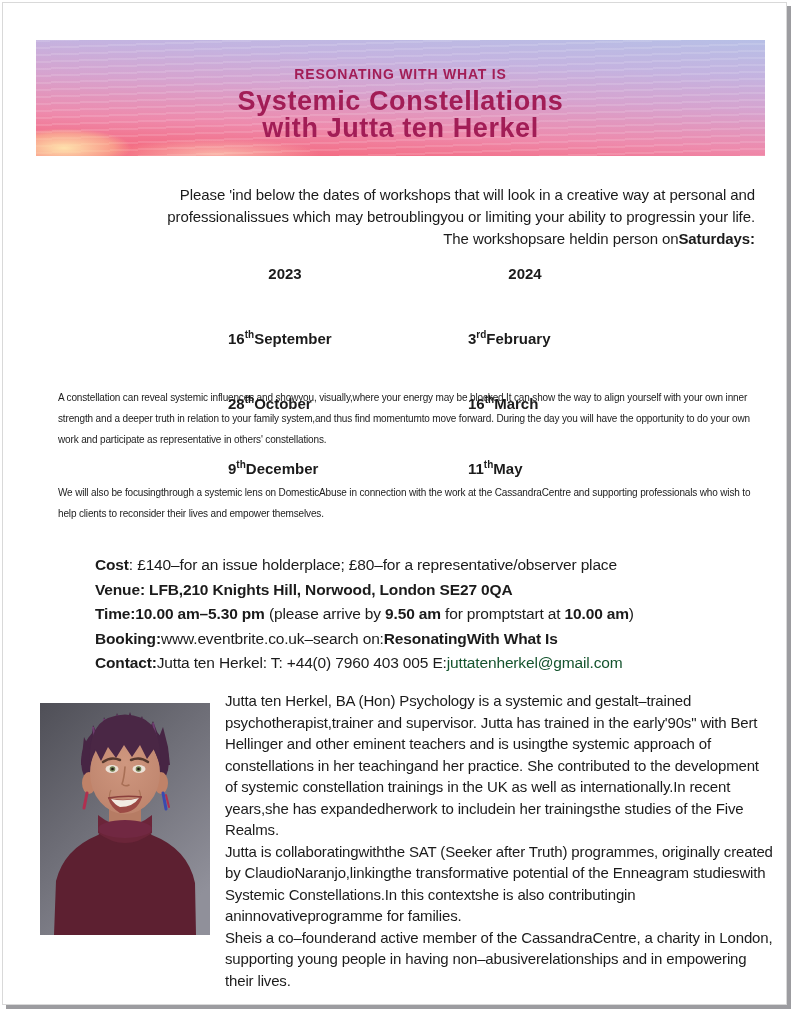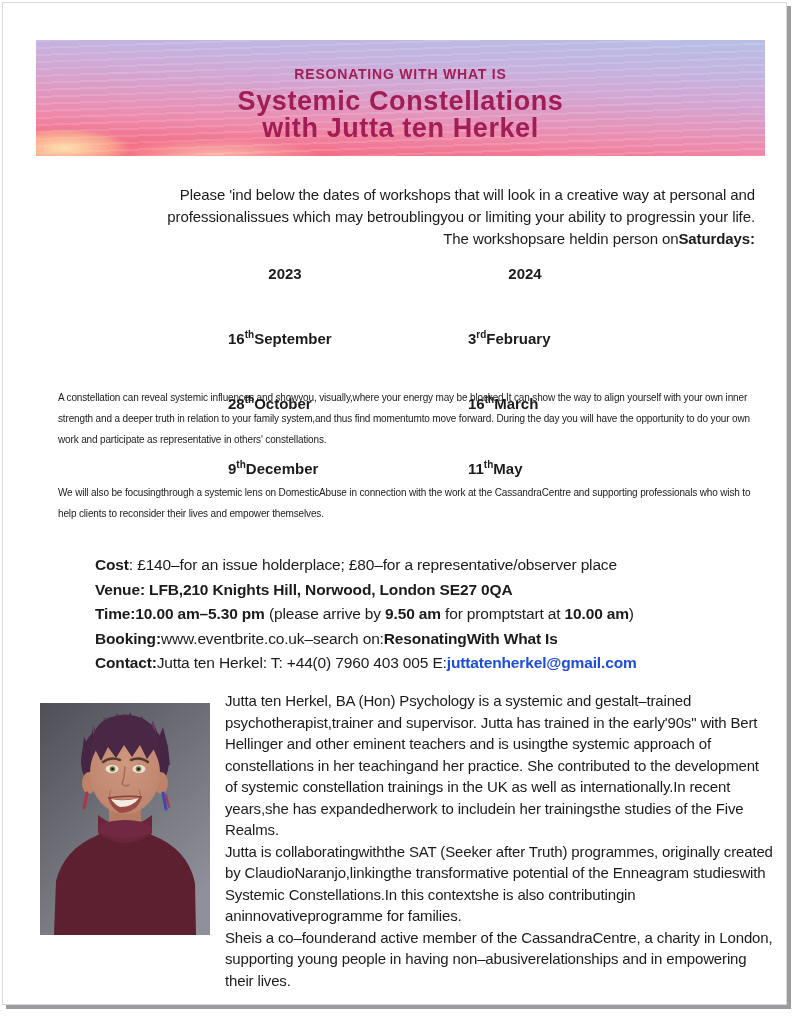--- a/index.html
+++ b/index.html
@@ -17,21 +17,21 @@
   .intro{position:absolute;left:48px;top:181px;width:704px;text-align:right;font-size:15px;line-height:22px;letter-spacing:-0.1px;}
   .sched-col{position:absolute;top:260px;width:120px;font-size:15px;font-weight:bold;line-height:22px;}
   .sched-col .year{text-align:center;}
   .sched-col .d{text-align:left;padding-left:3px;margin-top:43px;}
   #col2023{left:222px;} #col2024{left:462px;}
   .para{position:absolute;left:55px;width:708px;font-size:10px;line-height:21px;letter-spacing:-0.15px;}
   #para1{top:384px;} #para2{top:479px;}
   .details{position:absolute;left:55px;top:550px;width:712px;font-size:15.5px;line-height:24.5px;letter-spacing:-0.15px;margin-left:37px;}
   .b{font-weight:bold;}
   sup{font-size:10px;line-height:0;}
-  a.email{color:#1d4ed8;text-decoration:none;cursor:pointer;font-weight:bold;}
+  a.email{color:#14532d;text-decoration:none;cursor:pointer;}
   .bio-text{position:absolute;left:222px;top:687px;width:549px;font-size:15px;line-height:21.5px;letter-spacing:-0.15px;}
   .bio-text p{margin:0;}
   .photo{position:absolute;left:37px;top:700px;width:170px;height:232px;}
   .photo svg{display:block;}
 </style>
 </head>
 <body>
 
 <div class="page">
 

